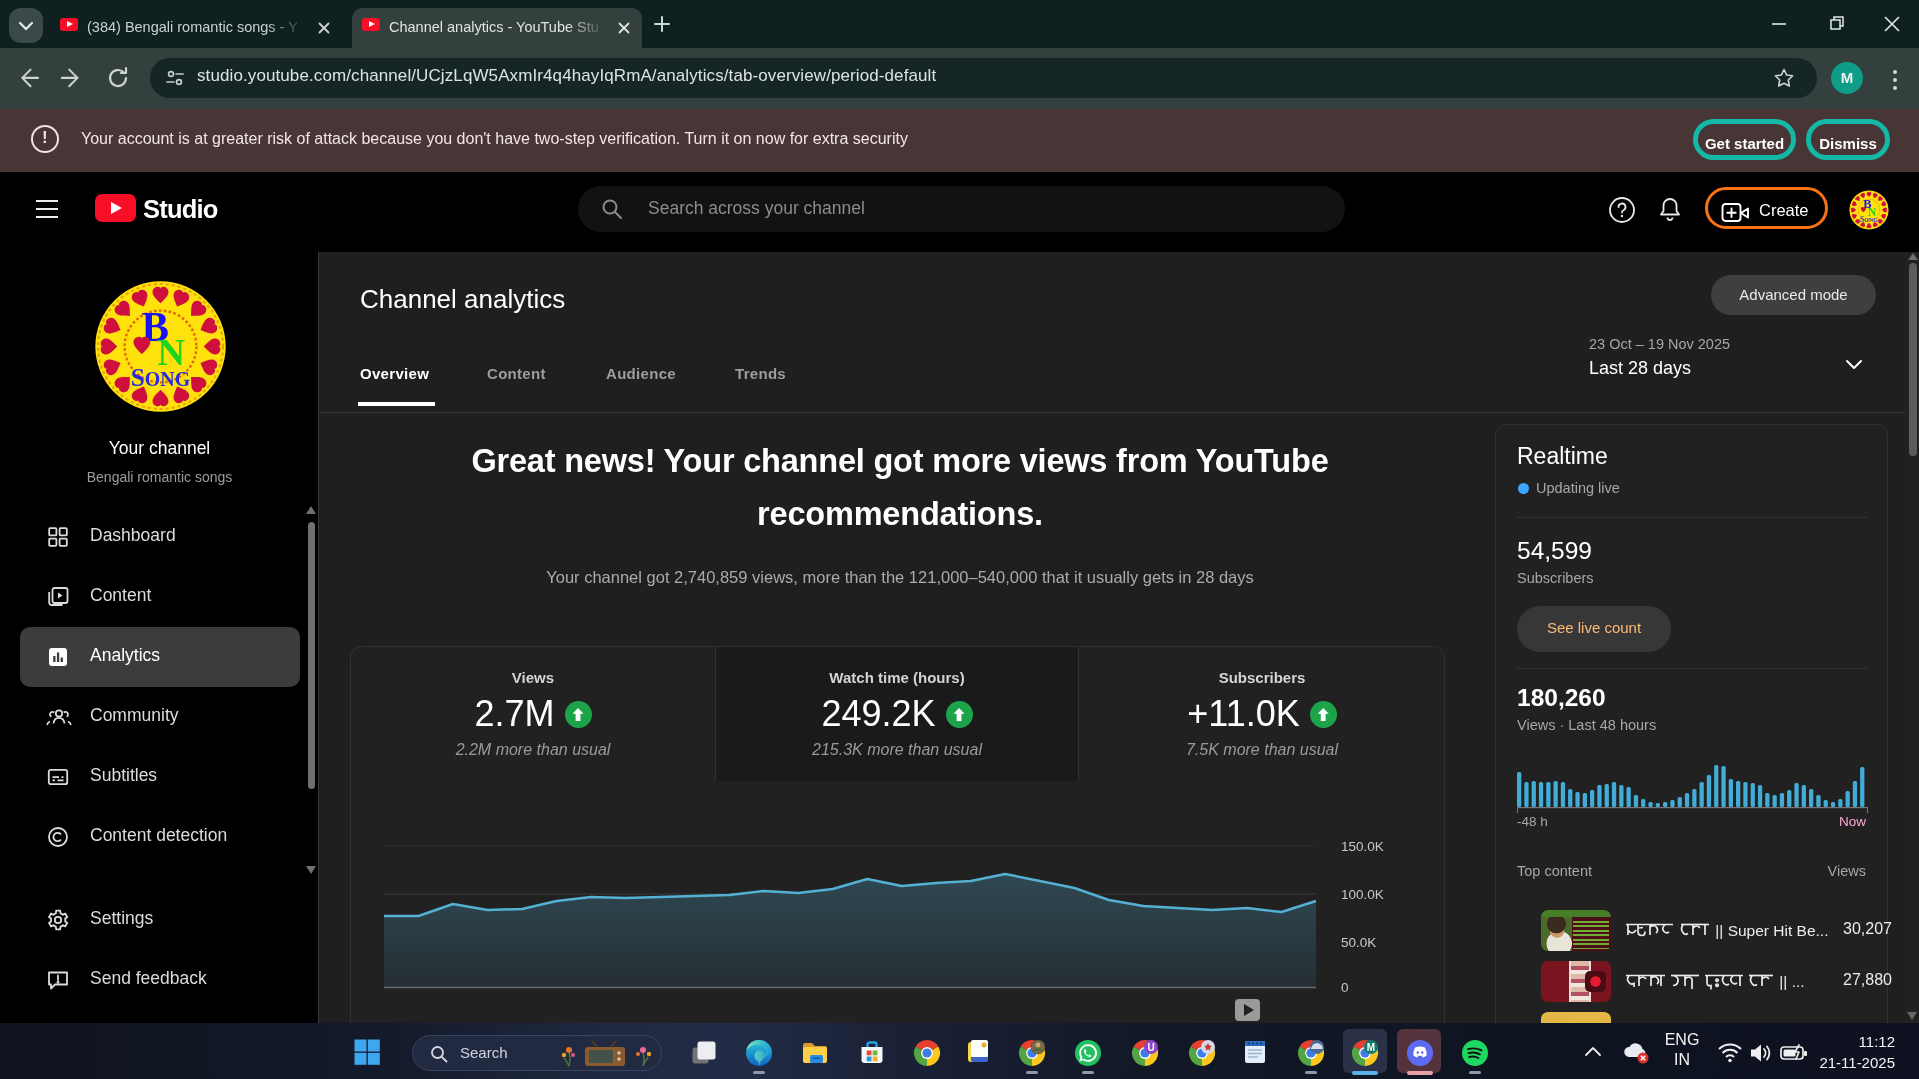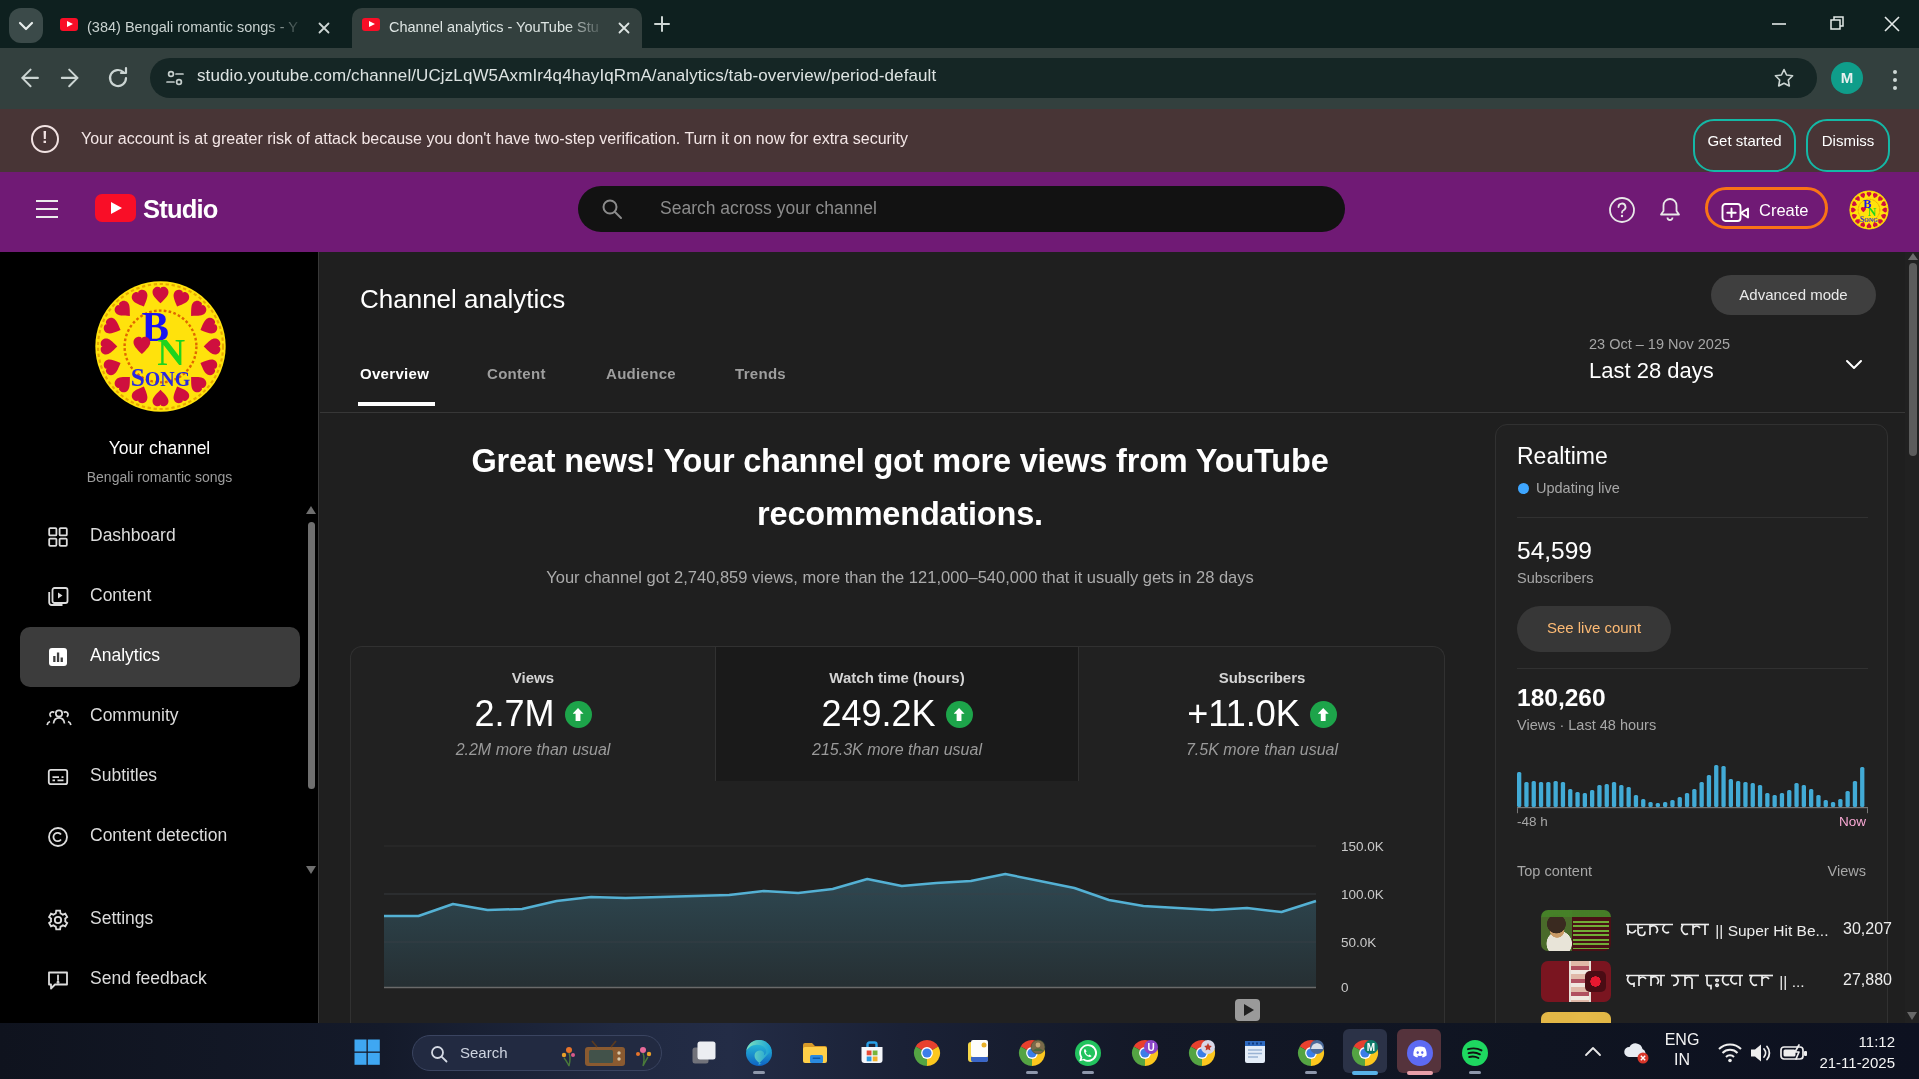--- a/index.html
+++ b/index.html
@@ -34,34 +34,34 @@
 #urltext { position:absolute; left:47px; top:8px; font-size:17px; color:#dde3e2; letter-spacing:0.1px; }
 #star { position:absolute; right:22px; top:9px; }
 #chromeavatar { position:absolute; right:56px; top:14px; width:32px; height:32px; border-radius:50%; background:#0f9d8a; color:#e8f0ee; font-size:15px; font-weight:bold; text-align:center; line-height:32px; }
 #kebab { position:absolute; right:22px; top:22px; width:4px; height:4px; background:#cfd8d6; border-radius:50%; box-shadow:0 8px 0 #cfd8d6, 0 16px 0 #cfd8d6; }
 
 
 #banner { position:absolute; left:0; top:109px; width:1919px; height:63px; background:#483536; }
 #bannericon { position:absolute; left:31px; top:16px; width:28px; height:28px; border-radius:50%; border:2.5px solid #f1e2e2; }
 #bannericon:after { content:"!"; position:absolute; left:9px; top:1px; color:#f1e2e2; font-size:17px; font-weight:bold; }
 #bannertext { position:absolute; left:81px; top:21px; font-size:16px; color:#f3e6e6; }
-.bannerbtn { position:absolute; top:10px; height:53px; border:2px solid #14b8a6; border-radius:21px; color:#ffffff; font-size:15px; font-weight:normal; text-align:center; line-height:39px; }
+.bannerbtn { position:absolute; top:10px; height:41px; border:5px solid #14b8a6; border-radius:21px; color:#ffffff; font-size:15px; font-weight:bold; text-align:center; line-height:39px; }
 #getstarted { left:1693px; width:103px; }
 #dismiss { left:1806px; width:84px; }
 
 
-#studiohdr { position:absolute; left:0; top:172px; width:1919px; height:80px; background:#701a75;text-decoration:underline; }
+#studiohdr { position:absolute; left:0; top:172px; width:1919px; height:80px; background:#000000;text-decoration:underline; }
 #hamburger { position:absolute; left:36px; top:28px; width:22px; height:18px; }
 #hamburger div { height:2px; background:#ececec; margin-bottom:6px; }
 #ytlogo { position:absolute; left:95px; top:22px; width:41px; height:28px; background:#f90e27; border-radius:7px; }
 #ytlogo:after { content:""; position:absolute; left:16px; top:8px; border-left:11px solid #fff; border-top:6px solid transparent; border-bottom:6px solid transparent; }
 #studiotxt { position:absolute; left:143px; top:23px; font-size:25.5px; font-weight:bold; color:#fff; letter-spacing:-0.8px; }
 #studiosearch { position:absolute; left:578px; top:14px; width:767px; height:46px; border-radius:23px; background:#121212; }
 #studiosearch svg { position:absolute; left:22px; top:11px; }
-#searchph { position:absolute; left:70px; top:12px; font-size:17.5px; color:#8c8c8c;margin-left:12px; }
+#searchph { position:absolute; left:70px; top:12px; font-size:17.5px; color:#8c8c8c; }
 #createbtn { position:absolute; left:1705px; top:15px; width:123px; height:42px; border:3px solid #f97316; border-radius:23px; }
 #createtxt { position:absolute; left:51px; top:11px; font-size:16.5px; color:#fff; font-weight:500; }
 #hdravatar { position:absolute; left:1849px; top:18px; width:40px; height:40px; border-radius:50%; overflow:hidden; }
 
 
 #sidebar { position:absolute; left:0; top:252px; width:319px; height:775px; background:#000000; border-right:1px solid #383838; }
 #chavatar { position:absolute; left:94px; top:28px; width:133px; height:133px; }
 #yourchannel { position:absolute; left:0; top:186px; width:319px; text-align:center; font-size:17.5px; color:#fff; font-weight:500; }
 #chsub { position:absolute; left:0; top:217px; width:319px; text-align:center; font-size:14px; color:#9c9c9c; }
 .menuitem { position:absolute; left:0; width:319px; height:60px; }
@@ -76,21 +76,21 @@
 
 
 #main { position:absolute; left:320px; top:252px; width:1585px; height:775px; background:#1f1f1f; }
 #pagetitle { position:absolute; left:40px; top:32px; font-size:26px; font-weight:500; color:#fff; }
 #advmode { position:absolute; left:1391px; top:23px; width:165px; height:40px; border-radius:20px; background:#3f3f3f; color:#e9e9e9; font-size:15px; text-align:center; line-height:40px; }
 .atab { position:absolute; top:113px; font-size:15px; font-weight:bold; color:#9e9e9e; letter-spacing:0.3px; }
 #tab-ov { left:40px; color:#fff; }
 #tabline { position:absolute; left:38px; top:150px; width:77px; height:3.5px; background:#fff; }
 #tabdivider { position:absolute; left:0px; top:160px; width:1585px; height:1px; background:#373737; }
 #daterange1 { position:absolute; left:1269px; top:84px; width:200px; text-align:left; font-size:14.5px; color:#a6a6a6; }
-#daterange2 { position:absolute; left:1269px; top:106px; font-size:22px; color:#fff; }
+#daterange2 { position:absolute; left:1269px; top:106px; font-size:18px; color:#fff; }
 #datechev { position:absolute; left:1522px; top:100px; }
 
 #greath1 { position:absolute; left:0px; top:183px; width:1160px; text-align:center; font-size:32.5px; font-weight:bold; color:#fff; line-height:53px; letter-spacing:-0.2px; }
 #greatsub { position:absolute; left:0px; top:316px; width:1160px; text-align:center; font-size:16.5px; color:#ababab; }
 
 #statcard { position:absolute; left:30px; top:394px; width:1095px; height:633px; background:#212121; border:1px solid #313131; border-radius:12px 12px 0 0; border-bottom:none; }
 #statmid { position:absolute; left:364px; top:0px; width:364px; height:134px; background:#1a1a1a; border-left:1px solid #313131; border-right:1px solid #313131; }
 .stathead { position:absolute; top:22px; width:364px; text-align:center; font-size:15px; font-weight:bold; color:#d4d4d4; }
 .statval { position:absolute; top:46px; width:364px; text-align:center; font-size:36px; color:#fff; }
 .statmore { position:absolute; top:94px; width:364px; text-align:center; font-size:16px; font-style:italic; color:#9a9a9a; }

